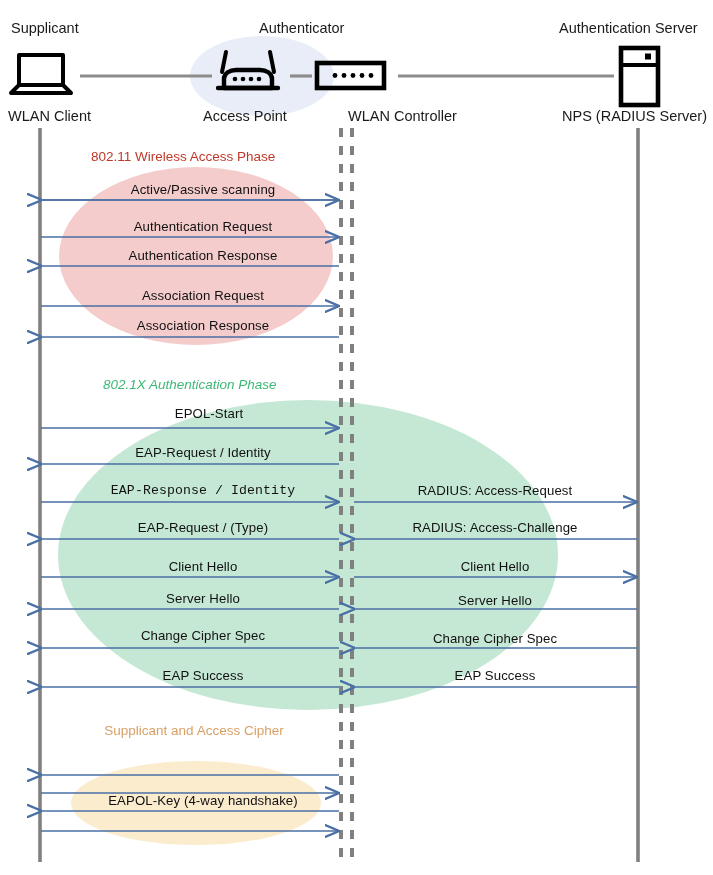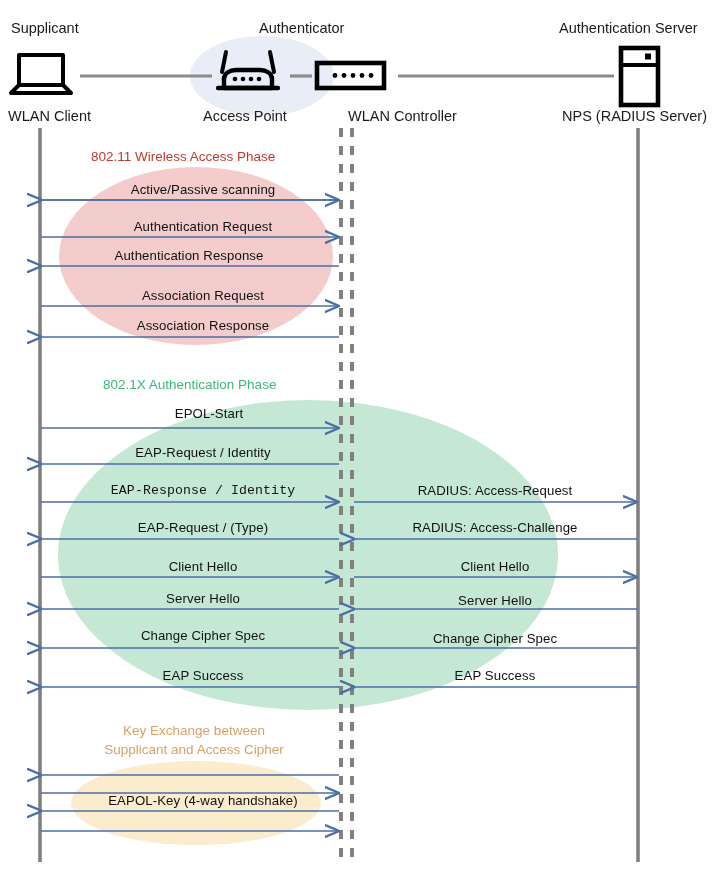--- a/index.html
+++ b/index.html
@@ -43,21 +43,21 @@
 
   
   .phase-title {
     position: absolute;
     font-size: 13.5px;
     white-space: nowrap;
     text-align: center;
     line-height: 19px;
   }
   .phase-title.red   { color: #c0392b; }
-  .phase-title.green { color: #3cb878; }
+  .phase-title.green { color: #3cb878; font-style: italic; }
   .phase-title.orange{ color: #d9a066; }
 
   
   .msg {
     position: absolute;
     font-size: 13.2px;
     color: #111111;
     white-space: nowrap;
     text-align: center;
     transform: translateX(-50%);
@@ -167,27 +167,26 @@
   <div class="role-title" style="left:559px; top:20px;">Authentication Server</div>
 
   <div class="node-label" style="left:8px;   top:108px;">WLAN Client</div>
   <div class="node-label" style="left:203px; top:108px;">Access Point</div>
   <div class="node-label" style="left:305px; top:108px;margin-left:43px;">WLAN Controller</div>
   <div class="node-label" style="left:562px; top:108px;">NPS (RADIUS Server)</div>
 
   <div class="phase-title red" style="left:91px; top:147px;">802.11 Wireless Access Phase</div>
   <div class="phase-title green" style="left:103px; top:375px;">802.1X Authentication Phase</div>
   <div class="phase-title orange" style="left:96px; top:721px; width:196px;">
-    <div>Key Exchange between</div>
     <div>Supplicant and Access Cipher</div>
   </div>
 
   <div class="msg" style="left:203px; top:182px;">Active/Passive scanning</div>
   <div class="msg" style="left:203px; top:219px;">Authentication Request</div>
-  <div class="msg" style="left:189px; top:248px;">Authentication Response</div>
+  <div class="msg" style="left:203px; top:248px;">Authentication Response</div>
   <div class="msg" style="left:203px; top:288px;">Association Request</div>
   <div class="msg" style="left:203px; top:318px;">Association Response</div>
   <div class="msg" style="left:203px; top:406px;padding-left:12px;">EPOL-Start</div>
   <div class="msg" style="left:203px; top:445px;">EAP-Request / Identity</div>
   <div class="msg" style="left:203px; top:483px;font-family:Liberation Mono, monospace;">EAP-Response / Identity</div>
   <div class="msg" style="left:203px; top:520px;">EAP-Request / (Type)</div>
   <div class="msg" style="left:203px; top:559px;">Client Hello</div>
   <div class="msg" style="left:203px; top:591px;">Server Hello</div>
   <div class="msg" style="left:203px; top:628px;">Change Cipher Spec</div>
   <div class="msg" style="left:203px; top:668px;">EAP Success</div>

